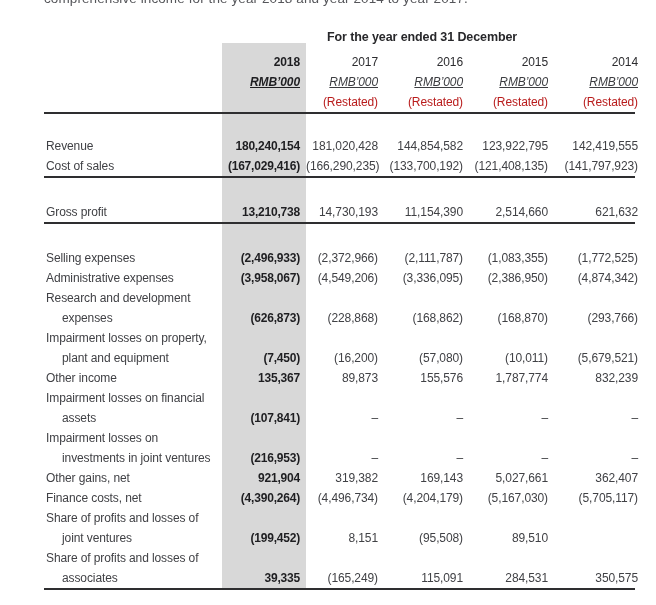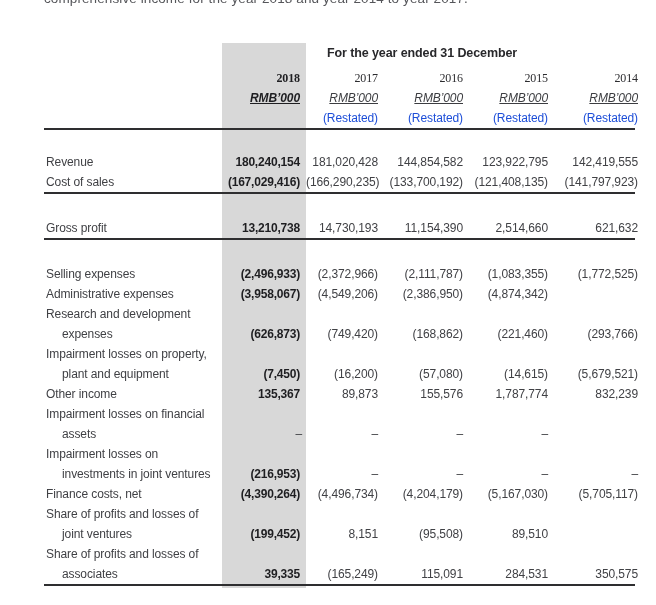--- a/index.html
+++ b/index.html
@@ -22,50 +22,50 @@
     letter-spacing:0.1px;
   }
   .highlight-band{
     position:absolute;
     left:222px;top:43px;
     width:84px;height:545px;
     background:#d8d8d8;
   }
   .table-area{
     position:absolute;
-    left:44px;top:46px;
+    left:44px;top:30px;
     width:598px;
   }
   .span-title{
     margin-left:178px;
     width:400px;
     text-align:center;
     font-weight:bold;
     color:#28282b;
     font-size:12.5px;
     height:14px;line-height:14px;
   }
   .grid-row{
     display:grid;
     grid-template-columns:178px 84px 76px 85px 85px 90px;
     height:20px;line-height:20px;
   }
-  .hdr-years{margin-top:8px;font-family:Liberation Serif, serif;}
+  .hdr-years{margin-top:8px;}
   .cell{white-space:nowrap;}
   .lab{text-align:left;padding-left:2px;}
   .lab.ind{padding-left:18px;}
   .v{text-align:right;}
   .v.c1{padding-right:6px;}
   .v.c2,.v.c3,.v.c4,.v.c5{padding-right:4px;}
   .bold1 .v.c1{font-weight:bold;color:#1e1e21;letter-spacing:-0.2px;}
   .hdr-years .v{color:#2c2c2f;}
   .hdr-years .v.c1{font-weight:bold;color:#1e1e21;}
   .hdr-units .v{font-style:italic;color:#3c3d41;text-decoration:underline;}
   .hdr-units .v.c1{font-weight:bold;color:#1e1e21;}
-  .hdr-restated .v{color:#1d4ed8;}
+  .hdr-restated .v{color:#b91c1c;}
   .rule{
     height:0;
     border-bottom:2px solid #2e2e30;
     width:591px;
   }
   .rule-header{margin-top:0px;}
   #tbody{margin-top:22px;}
   .gap{margin-top:24px;}
 </style>
 </head>
@@ -133,73 +133,75 @@
           <div class="cell v c1">(2,496,933)</div>
           <div class="cell v c2">(2,372,966)</div>
           <div class="cell v c3">(2,111,787)</div>
           <div class="cell v c4">(1,083,355)</div>
           <div class="cell v c5">(1,772,525)</div>
         </div>
         <div class="grid-row bold1">
           <div class="cell lab">Administrative expenses</div>
           <div class="cell v c1">(3,958,067)</div>
           <div class="cell v c2">(4,549,206)</div>
+          <div class="cell v c3">(3,336,095)</div>
           <div class="cell v c4">(2,386,950)</div>
           <div class="cell v c5">(4,874,342)</div>
         </div>
         <div class="grid-row bold1">
           <div class="cell lab">Research and development</div>
           <div class="cell v c1"></div>
           <div class="cell v c2"></div>
           <div class="cell v c3"></div>
           <div class="cell v c4"></div>
           <div class="cell v c5"></div>
         </div>
         <div class="grid-row bold1">
           <div class="cell lab ind">expenses</div>
           <div class="cell v c1">(626,873)</div>
-          <div class="cell v c2">(749,420)</div>
+          <div class="cell v c2">(228,868)</div>
           <div class="cell v c3">(168,862)</div>
-          <div class="cell v c4">(221,460)</div>
+          <div class="cell v c4">(168,870)</div>
           <div class="cell v c5">(293,766)</div>
         </div>
         <div class="grid-row bold1">
           <div class="cell lab">Impairment losses on property,</div>
           <div class="cell v c1"></div>
           <div class="cell v c2"></div>
           <div class="cell v c3"></div>
           <div class="cell v c4"></div>
           <div class="cell v c5"></div>
         </div>
         <div class="grid-row bold1">
           <div class="cell lab ind">plant and equipment</div>
           <div class="cell v c1">(7,450)</div>
           <div class="cell v c2">(16,200)</div>
           <div class="cell v c3">(57,080)</div>
-          <div class="cell v c4">(14,615)</div>
+          <div class="cell v c4">(10,011)</div>
           <div class="cell v c5">(5,679,521)</div>
         </div>
         <div class="grid-row bold1">
           <div class="cell lab">Other income</div>
           <div class="cell v c1">135,367</div>
           <div class="cell v c2">89,873</div>
           <div class="cell v c3">155,576</div>
           <div class="cell v c4">1,787,774</div>
           <div class="cell v c5">832,239</div>
         </div>
         <div class="grid-row bold1">
           <div class="cell lab">Impairment losses on financial</div>
           <div class="cell v c1"></div>
           <div class="cell v c2"></div>
           <div class="cell v c3"></div>
           <div class="cell v c4"></div>
           <div class="cell v c5"></div>
         </div>
         <div class="grid-row bold1">
           <div class="cell lab ind">assets</div>
+          <div class="cell v c1">(107,841)</div>
           <div class="cell v c2">–</div>
           <div class="cell v c3">–</div>
           <div class="cell v c4">–</div>
           <div class="cell v c5">–</div>
         </div>
         <div class="grid-row bold1">
           <div class="cell lab">Impairment losses on</div>
           <div class="cell v c1"></div>
           <div class="cell v c2"></div>
           <div class="cell v c3"></div>
@@ -208,20 +210,28 @@
         </div>
         <div class="grid-row bold1">
           <div class="cell lab ind">investments in joint ventures</div>
           <div class="cell v c1">(216,953)</div>
           <div class="cell v c2">–</div>
           <div class="cell v c3">–</div>
           <div class="cell v c4">–</div>
           <div class="cell v c5">–</div>
         </div>
         <div class="grid-row bold1">
+          <div class="cell lab">Other gains, net</div>
+          <div class="cell v c1">921,904</div>
+          <div class="cell v c2">319,382</div>
+          <div class="cell v c3">169,143</div>
+          <div class="cell v c4">5,027,661</div>
+          <div class="cell v c5">362,407</div>
+        </div>
+        <div class="grid-row bold1">
           <div class="cell lab">Finance costs, net</div>
           <div class="cell v c1">(4,390,264)</div>
           <div class="cell v c2">(4,496,734)</div>
           <div class="cell v c3">(4,204,179)</div>
           <div class="cell v c4">(5,167,030)</div>
           <div class="cell v c5">(5,705,117)</div>
         </div>
         <div class="grid-row bold1">
           <div class="cell lab">Share of profits and losses of</div>
           <div class="cell v c1"></div>

